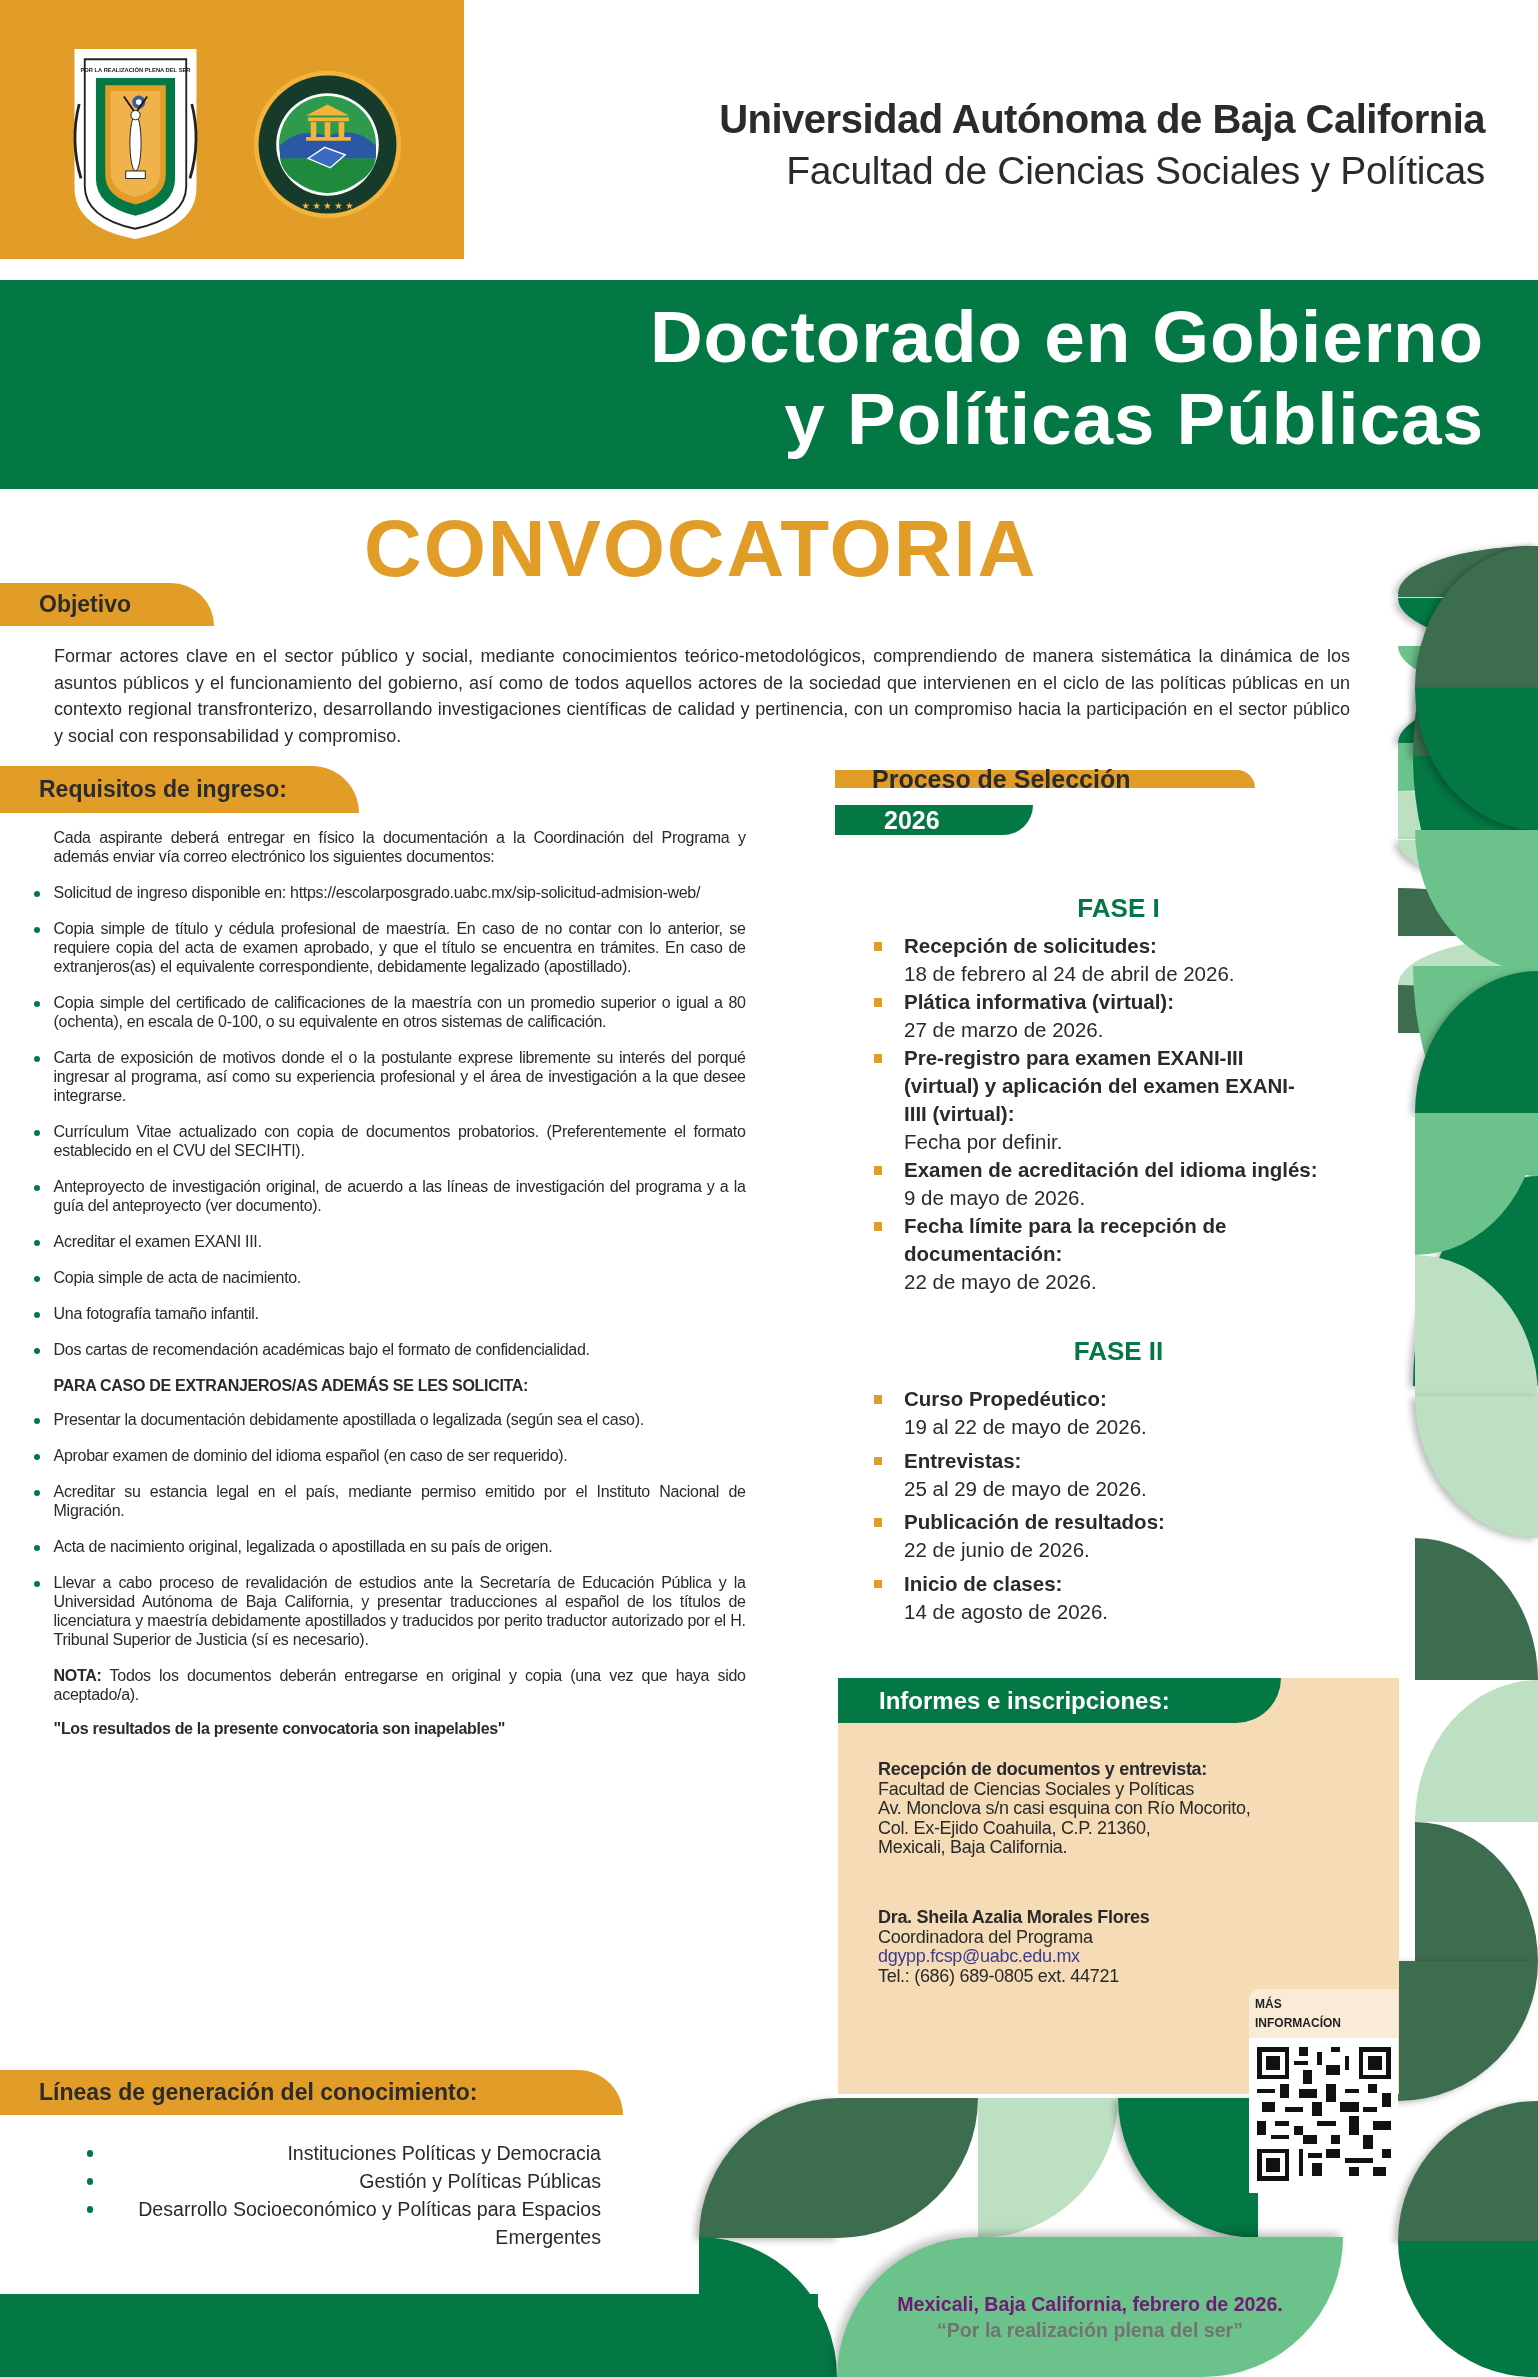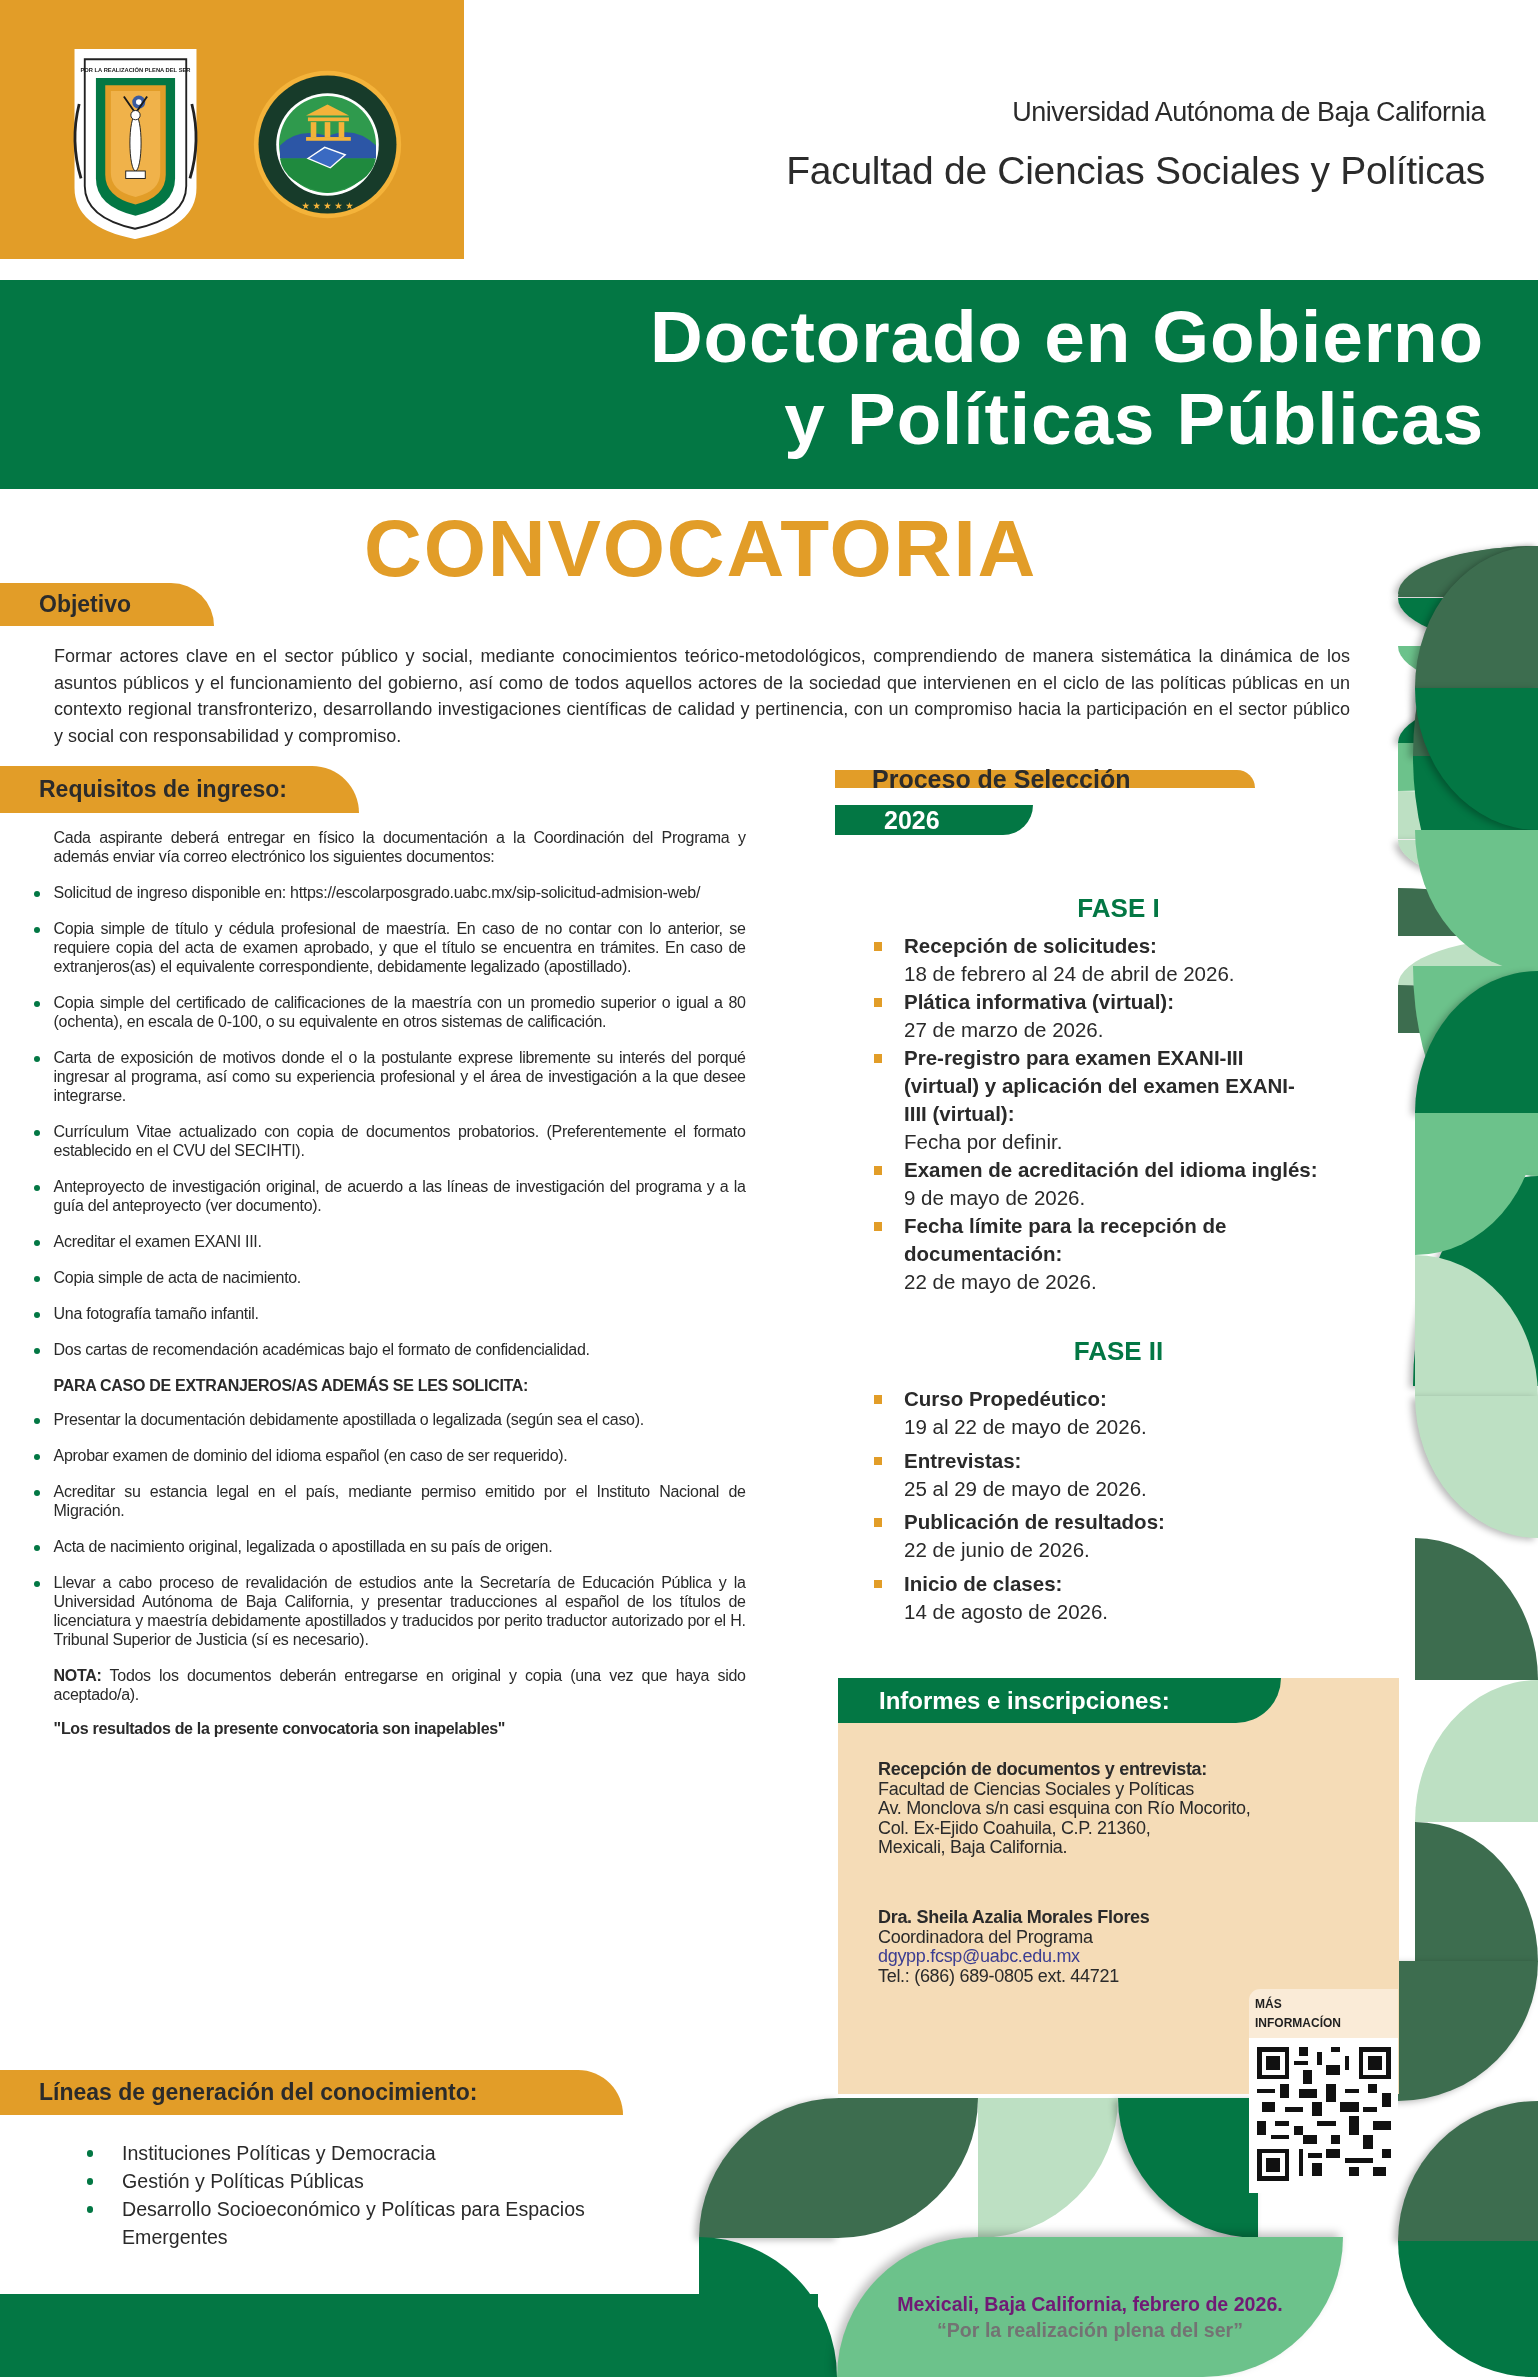--- a/index.html
+++ b/index.html
@@ -5,21 +5,21 @@
   * { box-sizing: border-box; margin: 0; padding: 0; }
   html, body { width: 1538px; height: 2377px; background: #ffffff; overflow: hidden; }
   body { position: relative; font-family: "Liberation Sans", sans-serif; color: #2a2a2a; }
 
   .abs { position: absolute; }
 
   
   .top-orange { left: 0; top: 0; width: 464px; height: 259px; background: #e29d28; }
   .logo-shield { left: 68px; top: 48px; width: 135px; height: 192px; }
   .logo-circle { left: 252px; top: 69px; width: 151px; height: 151px; }
-  .uni-title { right: 53px; top: 97px; font-size: 27px; font-weight: normal; color: #2b2b2b; letter-spacing: -0.5px; text-align: right; white-space: nowrap; }
+  .uni-title { right: 53px; top: 97px; font-size: 40px; font-weight: bold; color: #2b2b2b; letter-spacing: -0.5px; text-align: right; white-space: nowrap; }
   .fac-title { right: 53px; top: 149px; font-size: 39px; color: #2b2b2b; text-align: right; white-space: nowrap; letter-spacing: -0.3px; }
 
   .banner { left: 0; top: 280px; width: 1538px; height: 209px; background: #037744; }
   .banner-line { right: 54px; font-size: 73px; font-weight: bold; color: #ffffff; white-space: nowrap; letter-spacing: 0.9px; text-align: right; }
   .banner-l1 { top: 295px; }
   .banner-l2 { top: 377px; }
 
   .convoc { left: 364px; top: 503px; font-size: 80px; font-weight: bold; color: #e29d28; letter-spacing: 1.9px; white-space: nowrap; }
 
   
@@ -35,21 +35,21 @@
   .req-intro { padding-left: 35px; margin-bottom: 17px; text-align: justify; }
   .req-list { list-style: none; }
   .req-list li { position: relative; padding-left: 35px; margin-bottom: 17px; text-align: justify; }
   .req-list li::before { content: ""; position: absolute; left: 15px; top: 7.5px; width: 6.5px; height: 6.5px; border-radius: 50%; background: #037744; }
   .req-sub { padding-left: 35px; font-weight: bold; margin: 5.6px 0 15px; }
   .req-note { padding-left: 35px; margin-top: 3.7px; margin-bottom: 15px; text-align: justify; }
   .req-quote { padding-left: 35px; font-weight: bold; }
 
   .lines-head { left: 0; top: 2070px; width: 623px; height: 45px; font-size: 23px; }
   .lines-list { left: 79px; top: 2139px; list-style: none; font-size: 19.6px; line-height: 28px; color: #2a2a2a; }
-  .lines-list li { position: relative; padding-left: 43px; width: 522px; }
+  .lines-list li { position: relative; padding-left: 43px; width: 522px; text-align: right; }
   .lines-list li::before { content: ""; position: absolute; left: 7.5px; top: 11.2px; width: 6.5px; height: 6.5px; border-radius: 50%; background: #037744; }
 
   .bottom-green-left { left: 0; top: 2294px; width: 818px; height: 83px; background: #037744; }
 
   
   .proc-head { left: 835px; top: 770px; width: 420px; height: 18px; font-size: 25px; padding-left: 37px; border-top-right-radius: 37px; }
   .proc-year { left: 835px; top: 805px; width: 198px; height: 30px; font-size: 25px; padding-left: 49px; border-top-right-radius: 0; border-bottom-right-radius: 37px; }
 
   .fase-title { font-size: 26px; font-weight: bold; color: #037744; text-align: center; width: 597px; }
   .fase1-title { left: 820px; top: 893px; }

